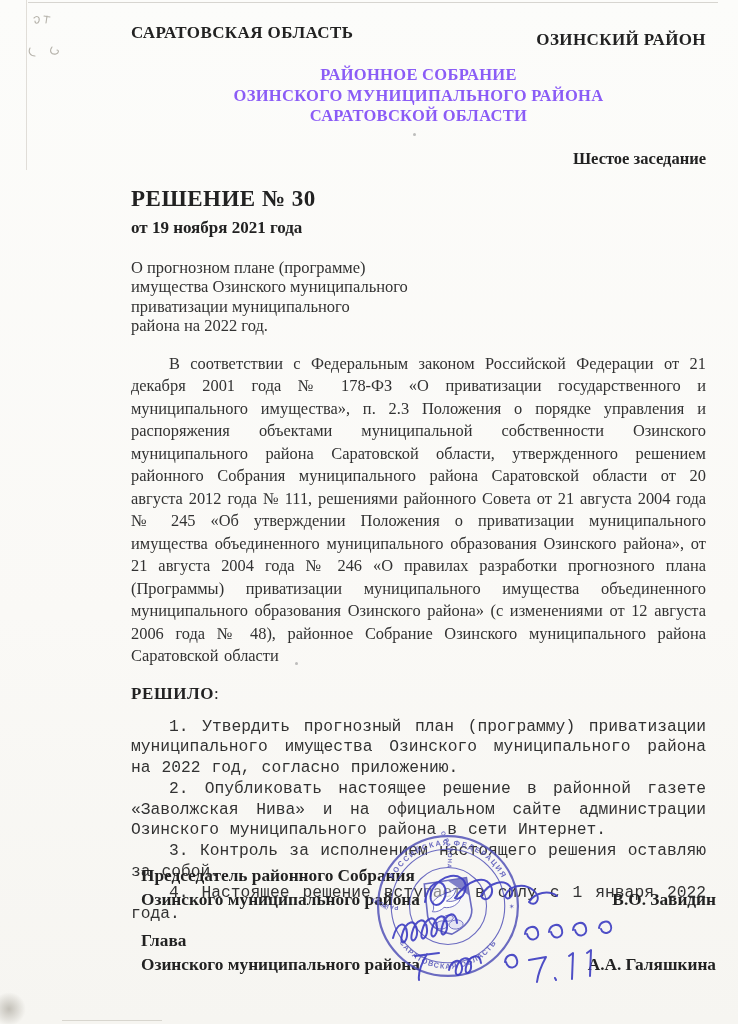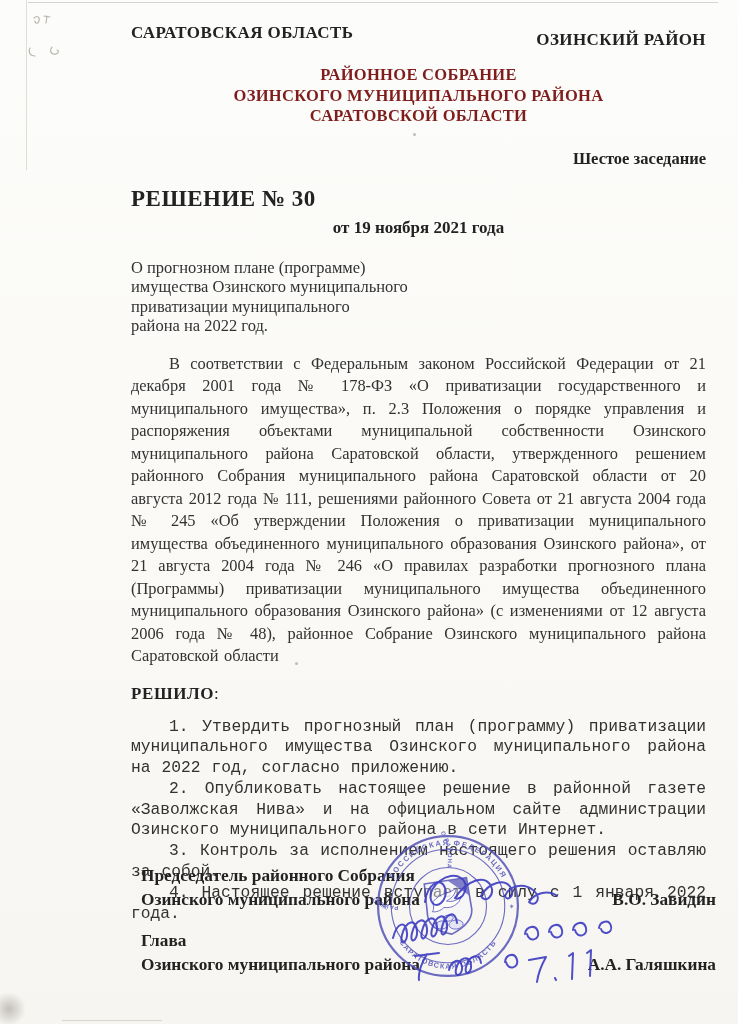--- a/index.html
+++ b/index.html
@@ -16,24 +16,24 @@
   .edge-left{position:absolute;top:0;left:26px;width:1px;height:170px;background:#d9d6cf;opacity:.8;}
   .smudge-bl{position:absolute;left:-8px;top:992px;width:34px;height:34px;border-radius:50%;
     background:radial-gradient(circle,#c3c0b8 0%,rgba(195,192,184,0) 70%);}
   .edge-bottom{position:absolute;top:1020px;left:62px;width:100px;height:1px;background:#ccc9c1;opacity:.7;}
   .pencil{position:absolute;color:#b9b6ae;font-size:10px;font-family:"Liberation Sans",sans-serif;}
   .dot-artifact{position:absolute;width:3px;height:3px;border-radius:50%;background:#8a8a8a;opacity:.55;}
   
   .header-row{display:flex;justify-content:space-between;padding-top:23px;
     font-weight:bold;font-size:17px;letter-spacing:.4px;color:#222;}
   .header-row .right{margin-top:7px;}
-  .org{ text-align:center;margin-top:15px;font-weight:bold;font-size:16.5px;line-height:20.5px;color:#7f1d1d;letter-spacing:.3px;}
+  .org{ text-align:center;margin-top:15px;font-weight:bold;font-size:16.5px;line-height:20.5px;color:#8b5cf6;letter-spacing:.3px;}
   .session{text-align:right;margin-top:22px;font-weight:bold;font-size:16.5px;color:#222;}
   .decision{text-align:left;margin-top:17px;font-weight:bold;font-size:23px;letter-spacing:.5px;color:#222;}
-  .dateline{text-align:center;margin-top:6px;font-weight:bold;font-size:17px;color:#222;}
+  .dateline{text-align:left;margin-top:6px;font-weight:bold;font-size:17px;color:#222;}
   .subject{margin-top:20px;font-size:16.5px;line-height:19.5px;width:340px;}
   .preamble{margin-top:17px;font-size:16.4px;line-height:22.5px;text-align:justify;
     text-indent:38px;word-spacing:1.5px;margin-bottom:16px;margin-top:17px;}
   .resolved{text-align:left;font-weight:bold;margin-top:11px;font-size:17px;letter-spacing:.6px;color:#222;}
   .items{margin-top:13px;font-size:16.3px;line-height:20.8px;text-align:justify;}
   .items p{margin:0;text-indent:38px;word-spacing:1.2px;font-family:Liberation Mono, monospace;}
   .sig-block{position:absolute;top:864px;left:141px;width:575px;
     font-weight:bold;font-size:17.3px;color:#222;}
   .sig-row{display:flex;justify-content:space-between;align-items:flex-end;line-height:23.5px;}
   .sig-row + .sig-row{margin-top:18px;}

